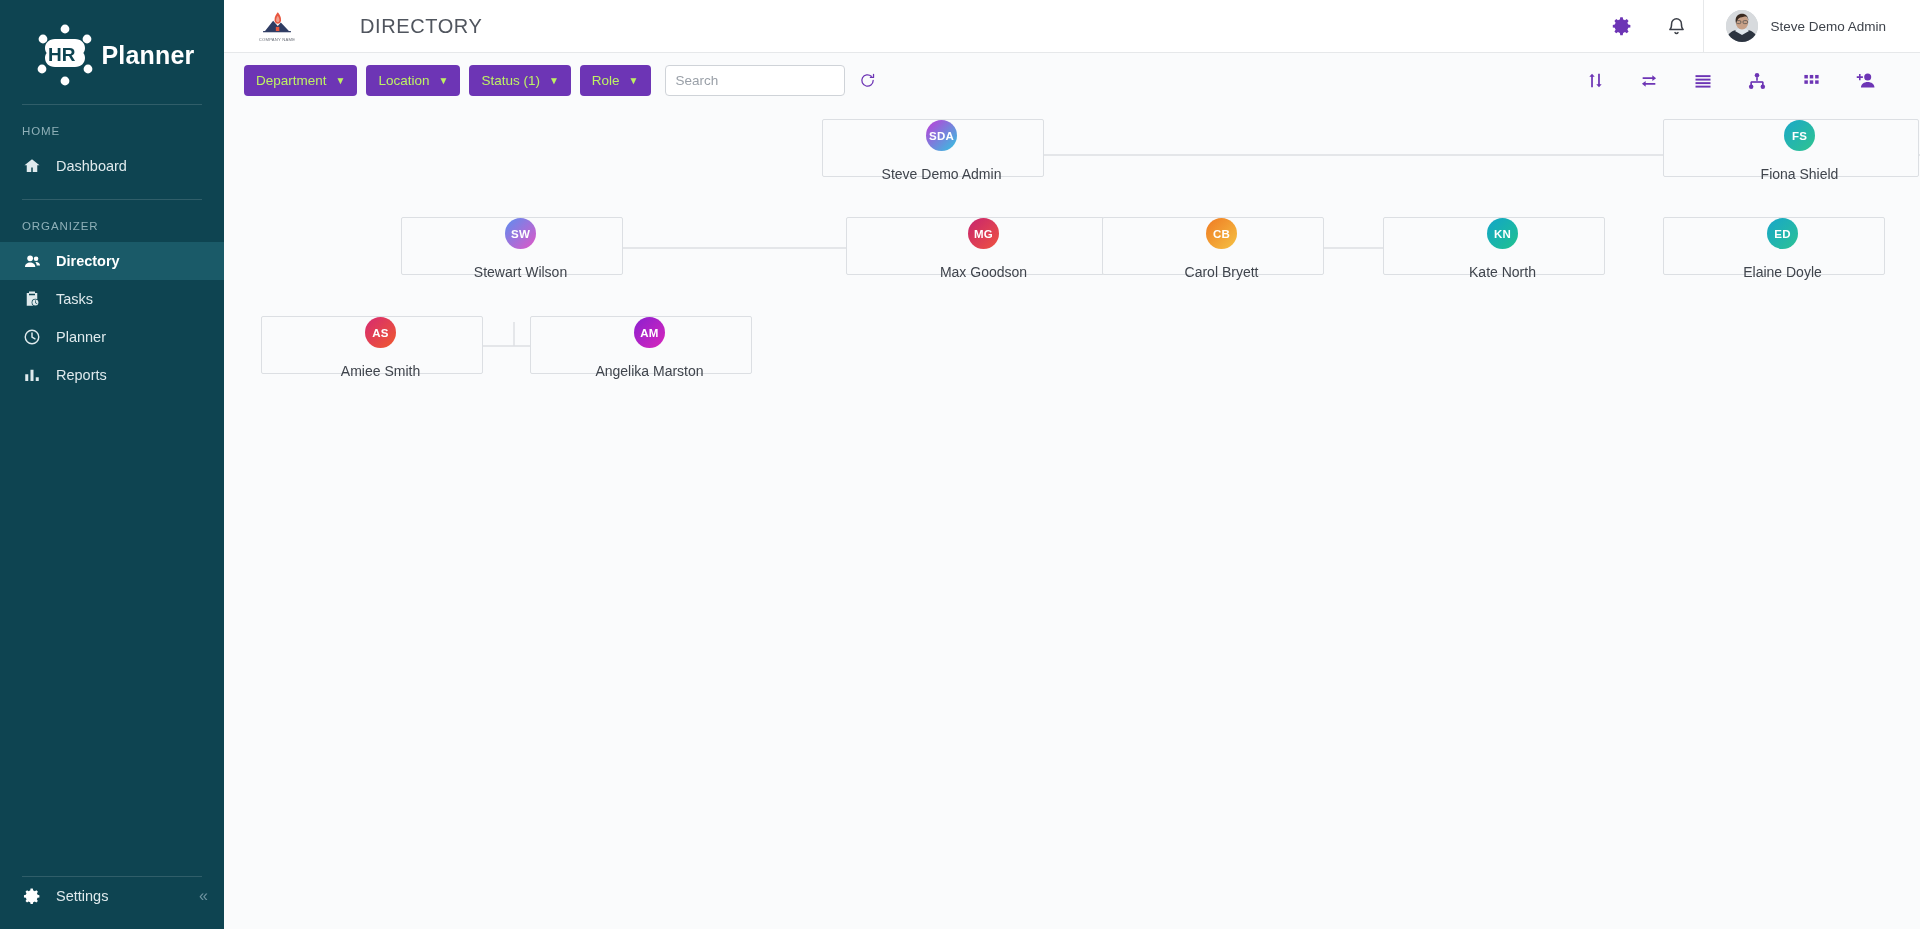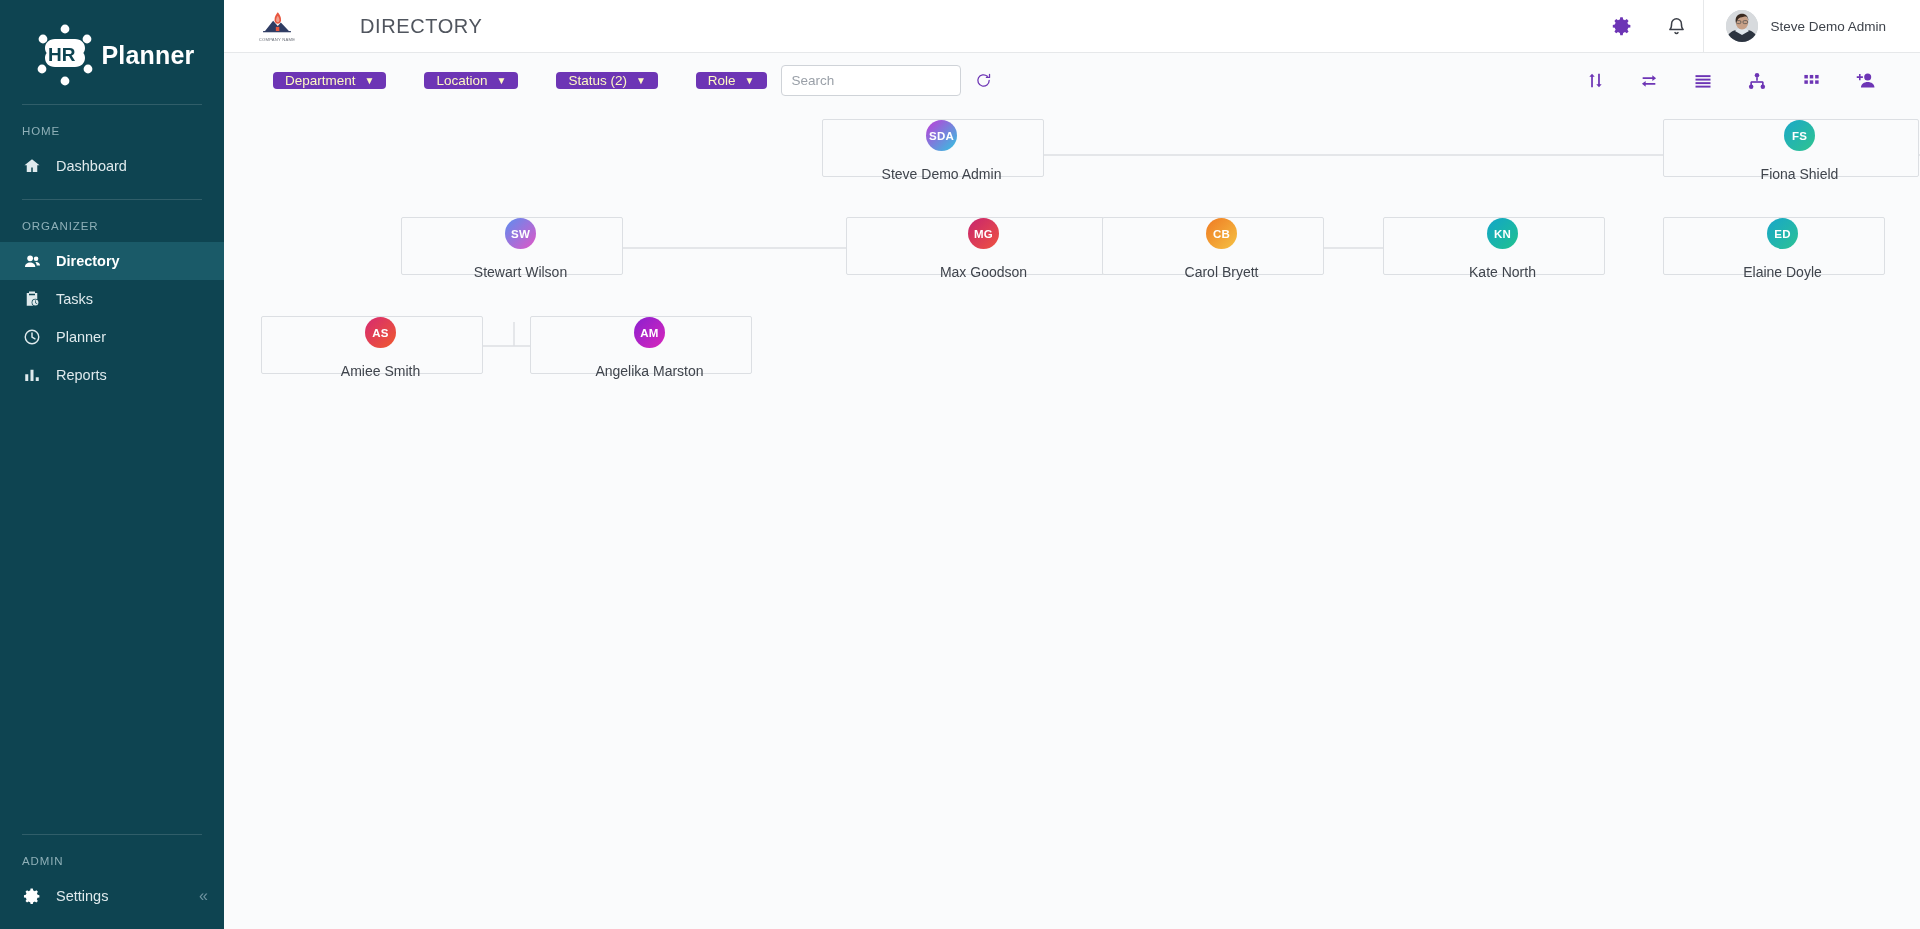--- a/index.html
+++ b/index.html
@@ -154,34 +154,33 @@
   
   .toolbar {
     height: 55px;
     min-height: 55px;
     display: flex;
     align-items: center;
     padding: 0 28px 0 20px;
     background: #fafbfc;
   }
   .filter-btn {
-    height: 17px;
+    height: 31px;
     background: #6d35b5;
-    color: #fef9c3;
+    color: #bef264;
     border: none;
     border-radius: 4px;
     font-size: 13.5px;
     font-family: "Liberation Sans", sans-serif;
     padding: 0 12px;
     margin-right: 9px;
     display: inline-flex;
     align-items: center;
     gap: 9px;
     cursor: pointer;
-    margin-left: 29px;
   }
   .chev { display: inline-block; font-size: 10px; line-height: 1; }
   .search-input {
     width: 180px;
     height: 31px;
     border: 1px solid #cfd3d8;
     border-radius: 4px;
     background: #ffffff;
     font-size: 13.5px;
     font-family: "Liberation Sans", sans-serif;
@@ -333,21 +332,20 @@
           <rect x="3" y="11" width="4" height="9"></rect>
             <rect x="10" y="5" width="4" height="15"></rect>
             <rect x="17" y="15" width="4" height="5"></rect>
         </svg>
       </span>
       <span>Reports</span>
     </div>
 
     <div class="admin-block">
       <div class="side-divider"></div>
-      <div class="side-section">ADMIN</div>
       <div class="nav-item">
         <span class="nic">
           <svg width="19" height="19" viewBox="0 0 24 24" fill="#ffffff">
             <path d="M12 8.3a3.7 3.7 0 100 7.4 3.7 3.7 0 000-7.4zm9 5.2v-3l-2.5-.5a6.9 6.9 0 00-.9-2.2l1.4-2.1-2.1-2.1-2.1 1.4a6.9 6.9 0 00-2.2-.9L12 1.5h-3l-.5 2.6a6.9 6.9 0 00-2.2.9L4.2 3.6 2.1 5.7l1.4 2.1a6.9 6.9 0 00-.9 2.2L0 10.5v3l2.6.5a6.9 6.9 0 00.9 2.2l-1.4 2.1 2.1 2.1 2.1-1.4a6.9 6.9 0 002.2.9l.5 2.6h3l.5-2.6a6.9 6.9 0 002.2-.9l2.1 1.4 2.1-2.1-1.4-2.1a6.9 6.9 0 00.9-2.2z" transform="translate(1.2 0.6) scale(0.93)"></path>
           </svg>
         </span>
         <span>Settings</span>
       </div>
     </div>
 
@@ -402,21 +400,21 @@
     <div class="toolbar">
       <button class="filter-btn">
         <span>Department</span>
         <span class="chev">▼</span>
       </button>
       <button class="filter-btn">
         <span>Location</span>
         <span class="chev">▼</span>
       </button>
       <button class="filter-btn">
-        <span>Status (2)</span>
+        <span>Status (1)</span>
         <span class="chev">▼</span>
       </button>
       <button class="filter-btn">
         <span>Role</span>
         <span class="chev">▼</span>
       </button>
 
       <input class="search-input" type="text" placeholder="Search" style="">
 
       <div class="refresh-btn">

